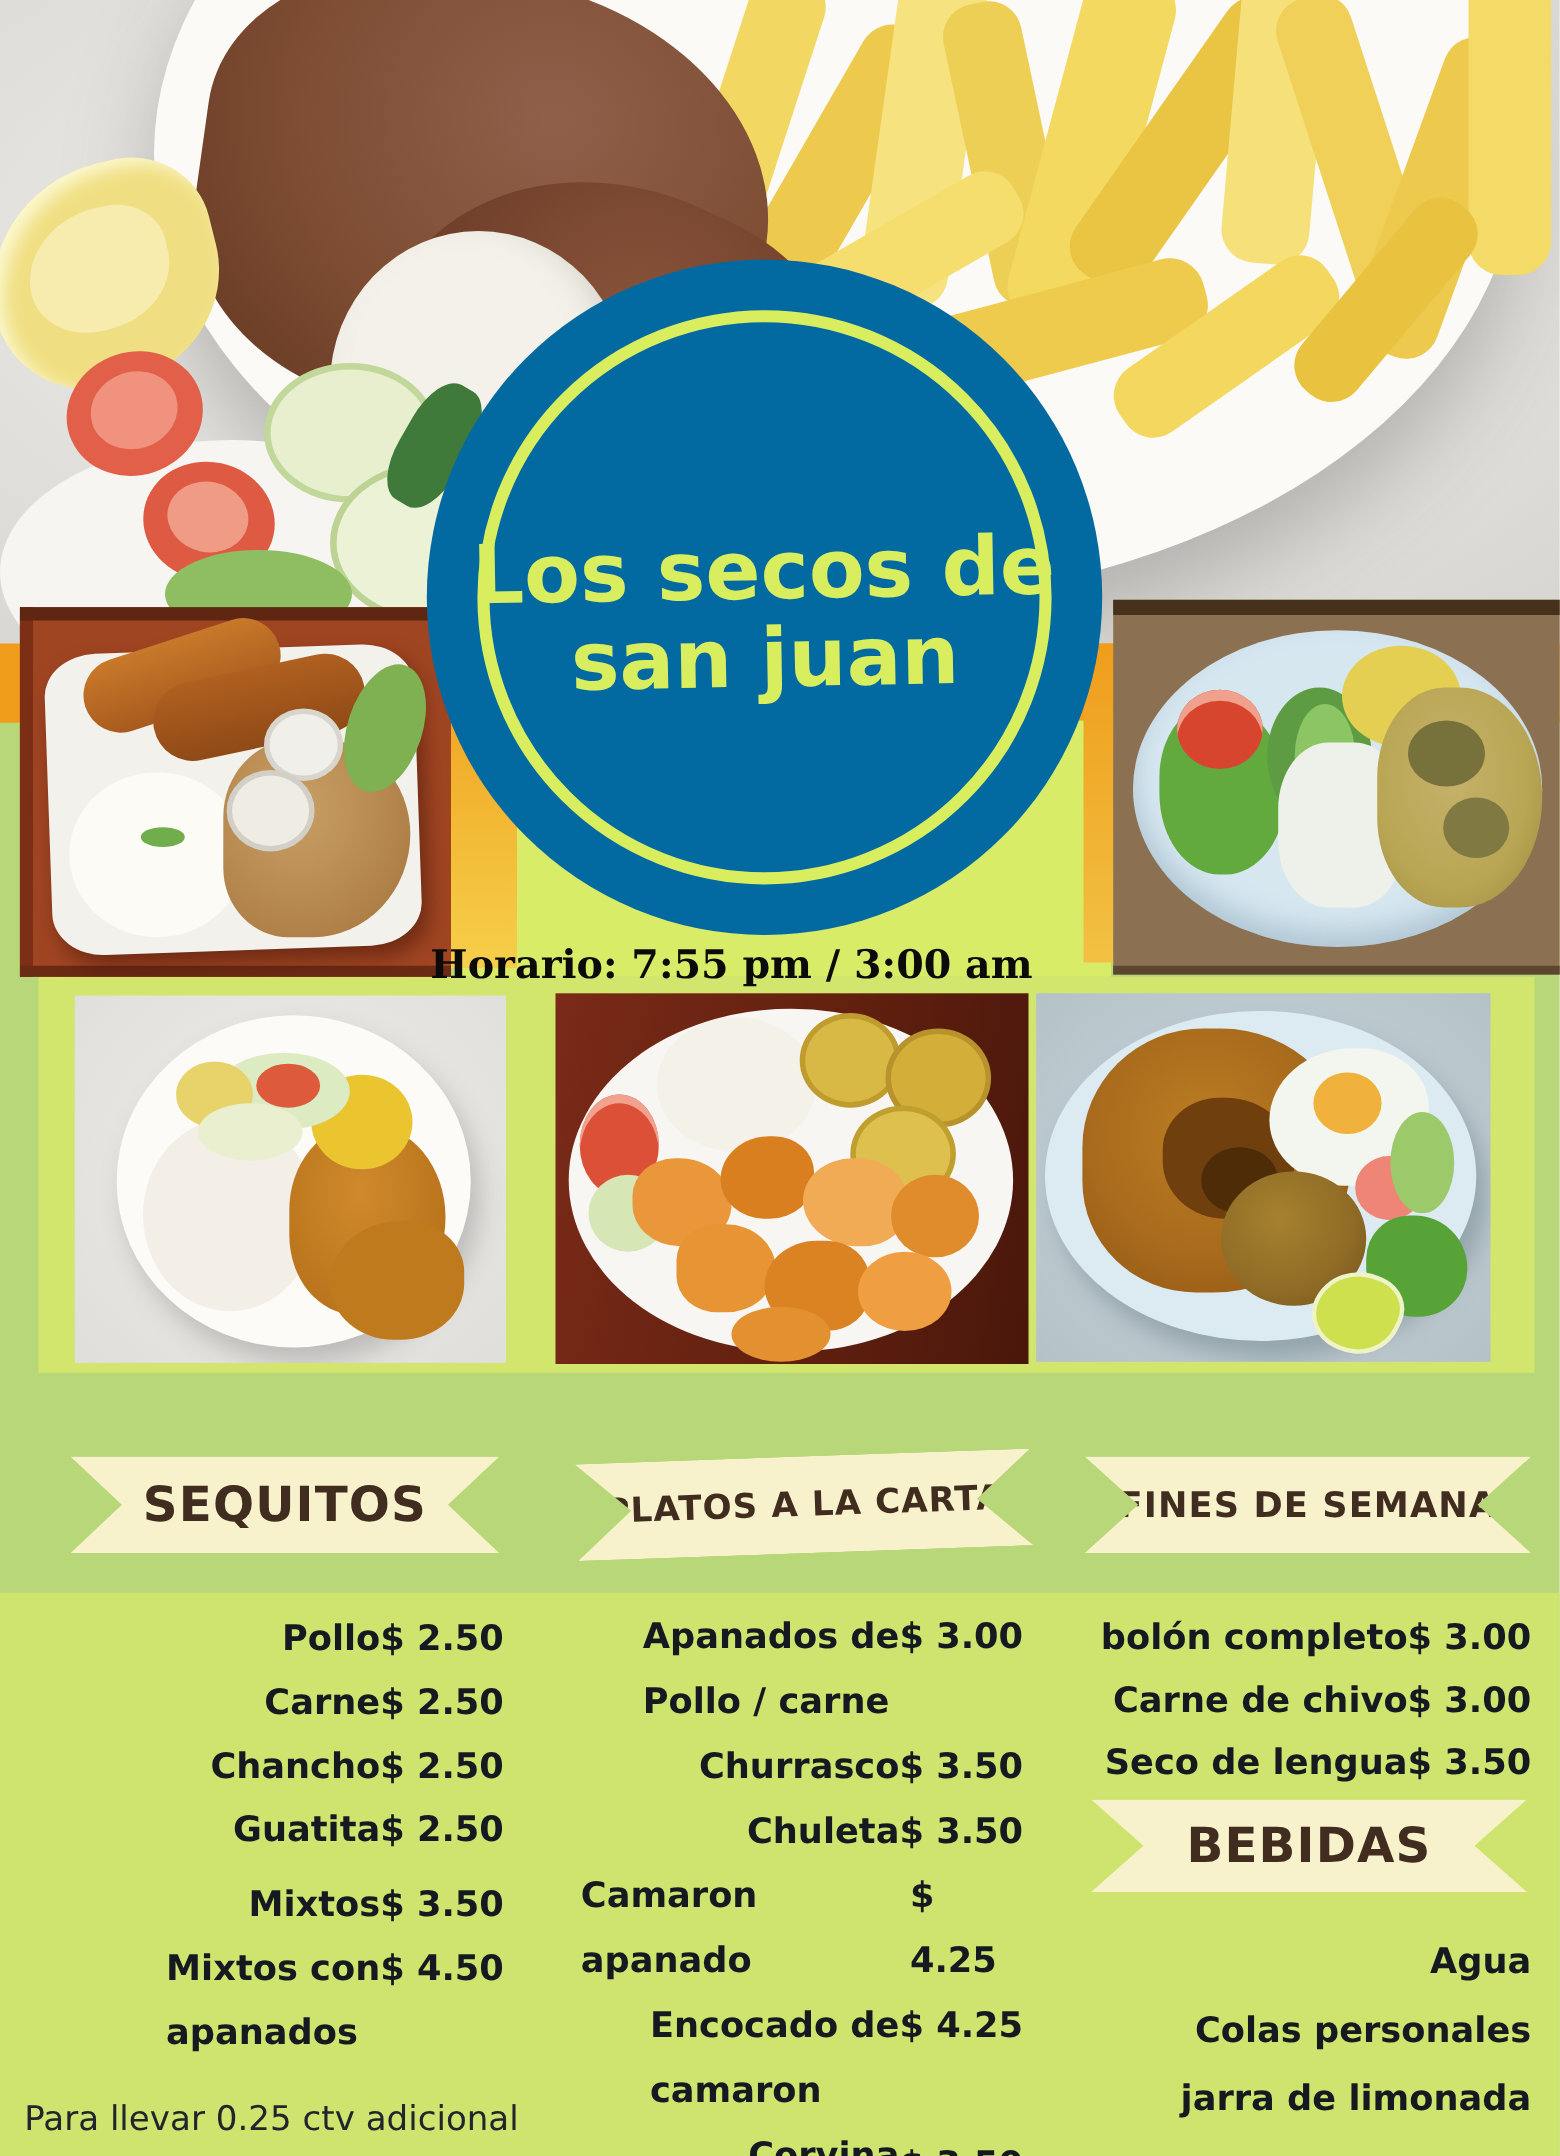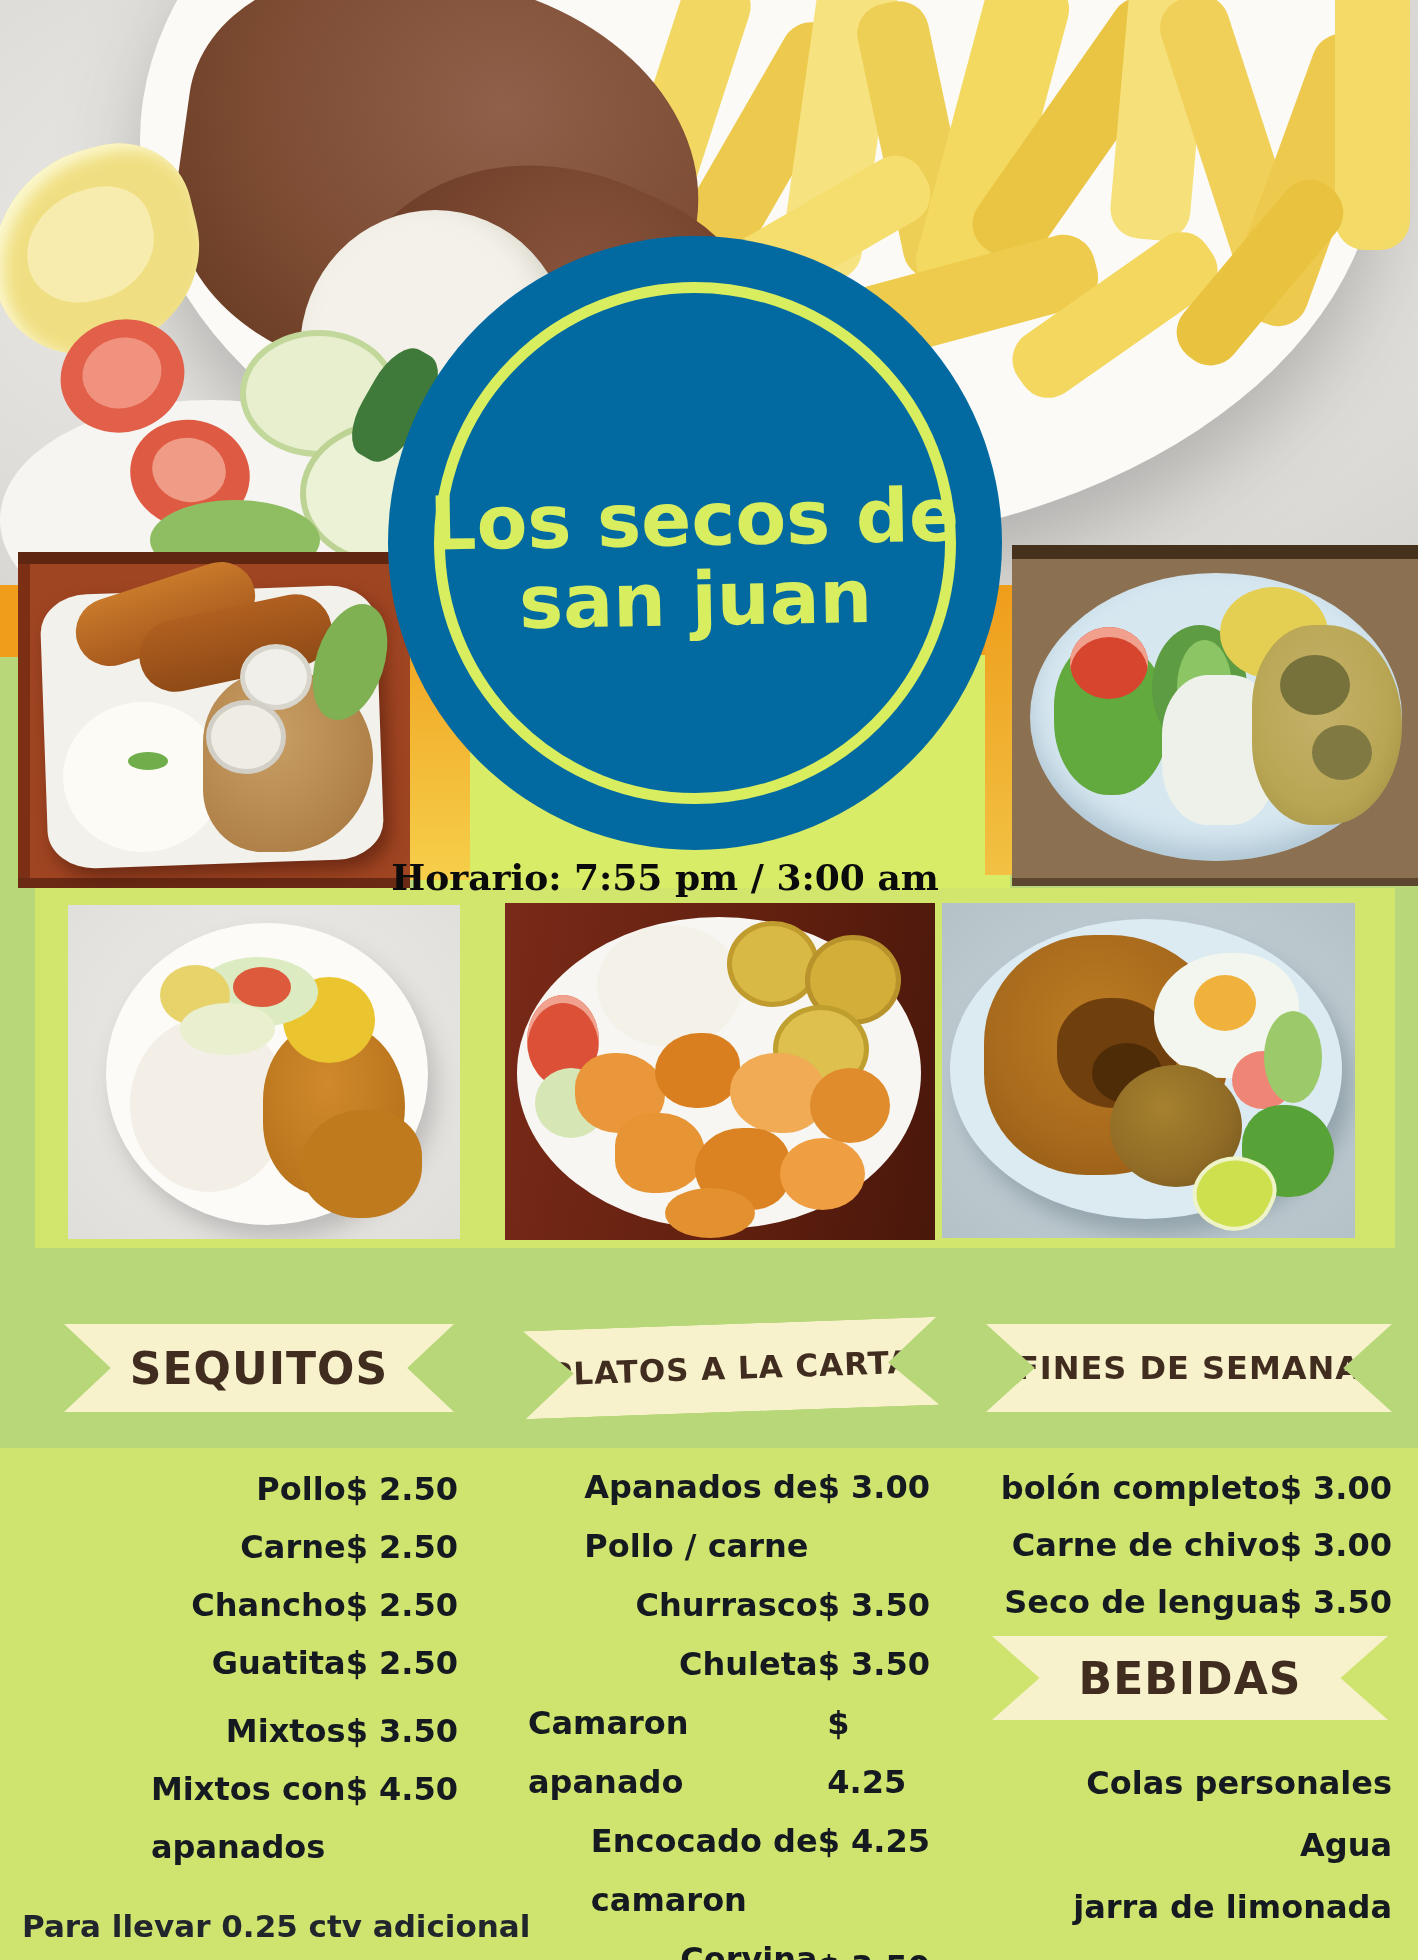--- a/index.html
+++ b/index.html
@@ -24,21 +24,21 @@
   .circle{position:absolute;z-index:6;left:388px;top:236px;width:614px;height:614px;
           border-radius:50%;background:#0369a1;display:flex;align-items:center;justify-content:center;}
   .circle .ring{position:absolute;left:46px;top:46px;right:46px;bottom:46px;
           border:11px solid #d9ee5e;border-radius:50%;}
   .circle .ttl{position:relative;text-align:center;color:#d9ee5e;font-weight:bold;
           font-size:74px;line-height:80px;transform:translateY(16px) rotate(-1deg);
           font-family:"DejaVu Sans",sans-serif;}
   .horario{position:absolute;z-index:6;left:380px;top:856px;width:570px;text-align:center;
           font-family:"DejaVu Serif",serif;font-weight:bold;font-size:36px;color:#0b0b0b;}
   .footnote{position:absolute;z-index:7;left:22px;top:1908px;
-          font-size:31px;font-weight:700;color:#20262b;}
+          font-size:31px;font-weight:400;color:#20262b;}
 </style>
 </head>
 <body>
 
 <div class="poster">
 
   <div class="abs" style="left:0;top:650px;width:1418px;height:1310px;background:#b7d778;z-index:0;"></div>
 
   <div class="abs" style="left:0;top:0;width:1418px;height:592px;z-index:1;overflow:hidden;
               background:radial-gradient(ellipse at 45% 40%,#f2f1ee 0%,#e3e1dd 60%,#d6d4d0 100%);">
@@ -251,25 +251,25 @@
       <span class="mpr">$ 3.00</span>
     </div>
     <div class="mrow">
       <span class="mlab">Seco de lengua</span>
       <span class="mpr">$ 3.50</span>
     </div>
   </div>
 
   <div class="mcol beb" style="left:1002px;top:1752px;width:390px;">
     <div class="mrow">
+      <span class="mlab">Agua</span>
+    </div>
+    <div class="mrow">
       <span class="mlab">Colas personales</span>
     </div>
     <div class="mrow">
-      <span class="mlab">Agua</span>
-    </div>
-    <div class="mrow">
       <span class="mlab">jarra de limonada</span>
     </div>
   </div>
 
   <div class="footnote">Para llevar 0.25 ctv adicional</div>
 
 </div>
 
 </body></html>

